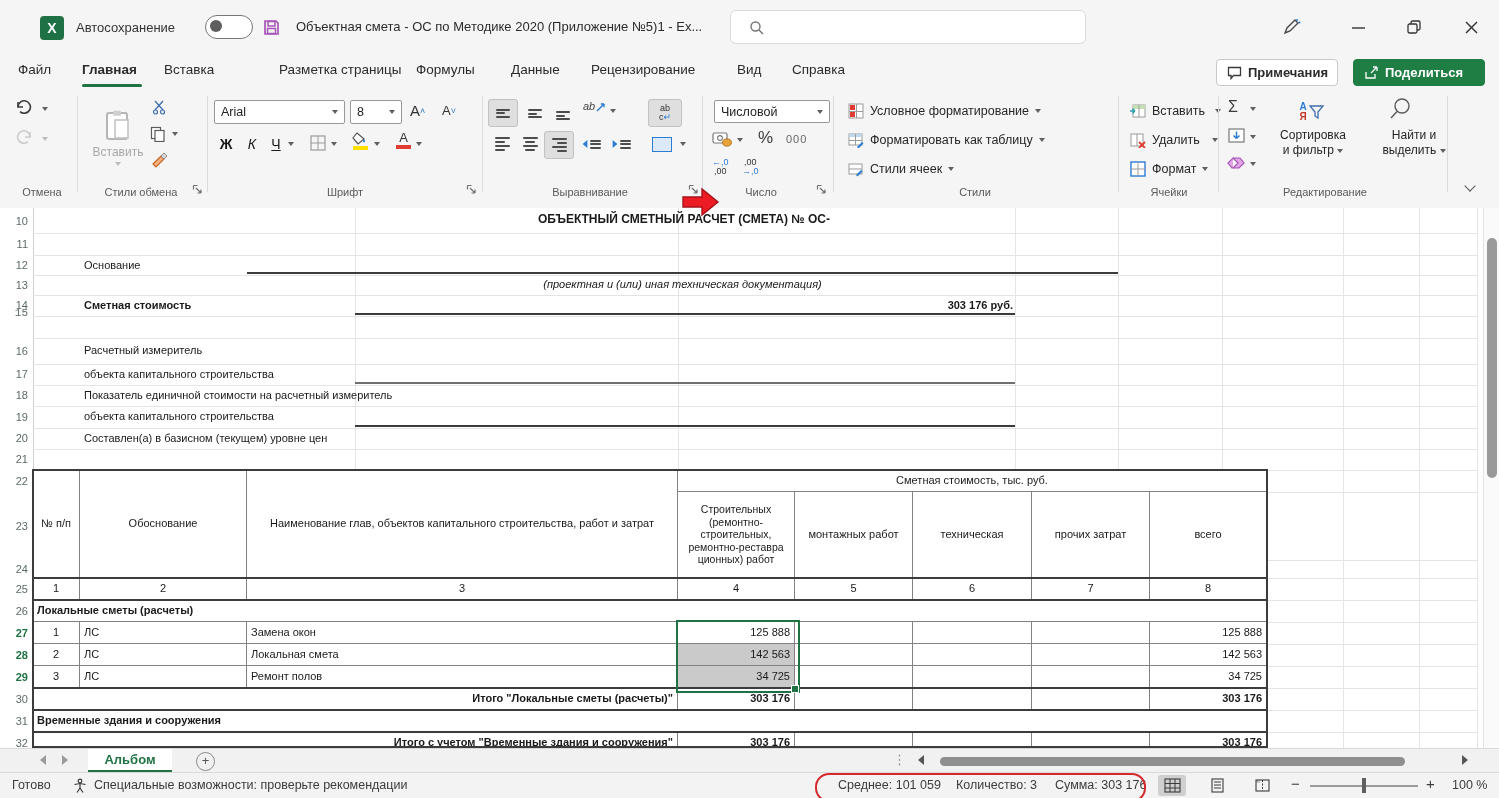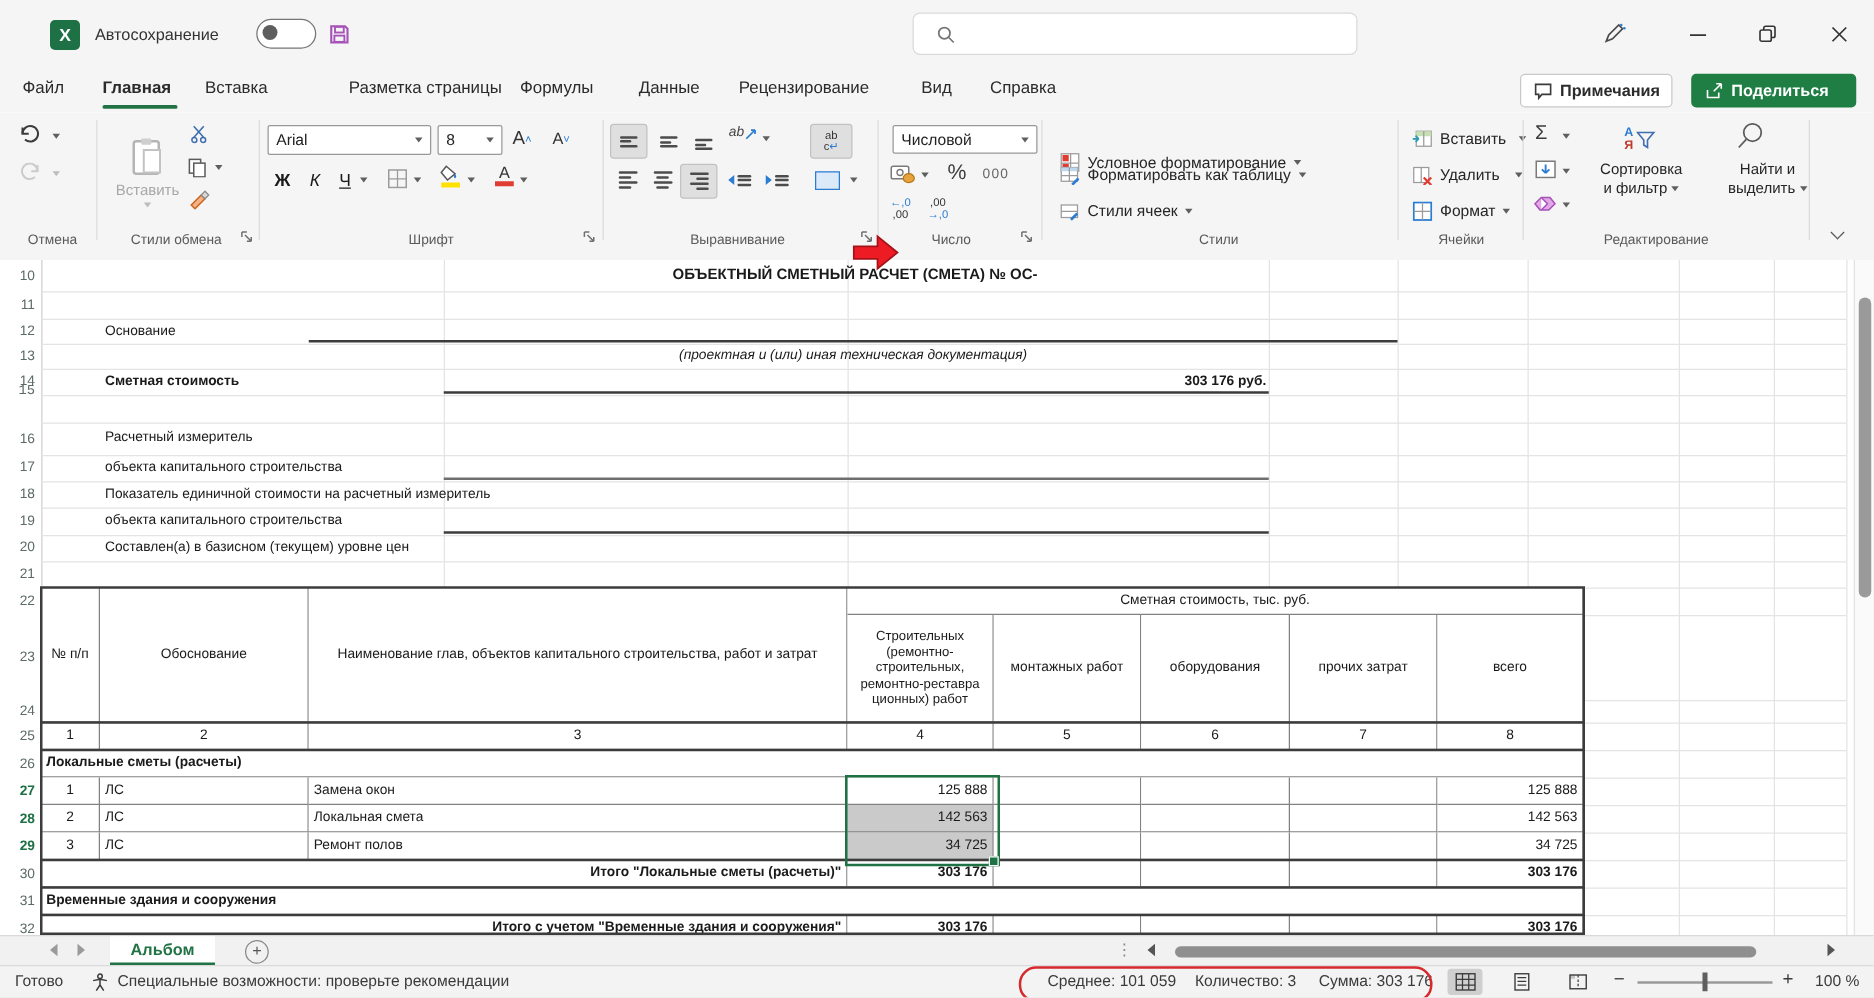--- a/index.html
+++ b/index.html
@@ -107,20 +107,21 @@
     <div class="toggle">
         <div class="knob"></div>
       </div>
     <span class="abs" style="left:262px;top:18px;">
       <svg width="19" height="19" viewBox="0 0 19 19">
           <path d="M3 3 h11 l2 2 v11 h-13 z" fill="none" stroke="#a653b8" stroke-width="1.7"></path>
       <rect x="6" y="3.5" width="7" height="4.5" fill="none" stroke="#a653b8" stroke-width="1.5"></rect>
       <rect x="5.5" y="10.5" width="8" height="5" fill="none" stroke="#a653b8" stroke-width="1.5"></rect>
         </svg>
     </span>
+    <span class="doc-title">Объектная смета - ОС по Методике 2020 (Приложение №5)1  -  Ex...</span>
     <div class="searchbox">
       <span class="abs" style="left:18px;top:9px;">
         <svg width="16" height="16" viewBox="0 0 16 16">
             <circle cx="6.5" cy="6.5" r="4.5" fill="none" stroke="#757575" stroke-width="1.4"></circle>
             <line x1="10" y1="10" x2="14" y2="14" stroke="#757575" stroke-width="1.4"></line>
           </svg>
       </span>
     </div>
     <div class="win-btn" style="left:1276px;">
       <svg width="20" height="20" viewBox="0 0 20 20">
@@ -415,21 +416,21 @@
     <div class="glabel" style="left:726px;width:70px;">Число</div>
     <div class="launcher" style="left:816px;">
       <svg width="11" height="11" viewBox="0 0 11 11">
           <path d="M1.5 1.5 H5.5 M1.5 1.5 V5.5" fill="none" stroke="#707070" stroke-width="1.2"></path>
           <path d="M4 4 L9 9 M9 9 H5.5 M9 9 V5.5" fill="none" stroke="#707070" stroke-width="1.2"></path>
         </svg>
     </div>
     <div class="gsep" style="left:833px;"></div>
 
     <div class="stack3">
-      <div class="srow" style="left:848px;top:8px;margin-top:19px;">
+      <div class="srow" style="left:848px;top:8px;">
         <span style="margin-right:6px;">
           <svg width="16" height="16" viewBox="0 0 16 16">
               <rect x="1" y="1" width="14" height="14" fill="#fff" stroke="#9b9b9b" stroke-width="1"></rect>
               <rect x="2" y="2" width="5" height="5" fill="#e03c31"></rect>
               <rect x="2" y="9" width="5" height="5" fill="#e03c31"></rect>
               <line x1="8.5" y1="1" x2="8.5" y2="15" stroke="#9b9b9b" stroke-width="1"></line>
               <line x1="1" y1="8.5" x2="15" y2="8.5" stroke="#9b9b9b" stroke-width="1"></line>
             </svg>
         </span>
         <span>Условное форматирование</span>
@@ -637,21 +638,21 @@
     </div>
 
     <div>
 
       <div class="tc hc" style="left:33px;top:262px;width:47px;height:108px;">№ п/п</div>
       <div class="tc hc" style="left:80px;top:262px;width:167px;height:108px;">Обоснование</div>
       <div class="tc hc" style="left:247px;top:262px;width:431px;height:108px;">Наименование глав, объектов капитального строительства, работ и затрат</div>
       <div class="tc hc" style="left:678px;top:262px;width:589px;height:22px;">Сметная стоимость, тыс. руб.</div>
       <div class="tc hc" style="left:678px;top:284px;width:117px;height:86px;font-size:10.5px;">Строительных (ремонтно-строительных, ремонтно-реставра ционных) работ</div>
       <div class="tc hc" style="left:795px;top:284px;width:118px;height:86px;">монтажных работ</div>
-      <div class="tc hc" style="left:913px;top:284px;width:119px;height:86px;">оборудования</div>
+      <div class="tc hc" style="left:913px;top:284px;width:119px;height:86px;">техническая</div>
       <div class="tc hc" style="left:1032px;top:284px;width:118px;height:86px;">прочих затрат</div>
       <div class="tc hc" style="left:1150px;top:284px;width:117px;height:86px;">всего</div>
 
       <div class="tc c" style="left:33px;top:370px;width:47px;height:22px;">1</div>
       <div class="tc c" style="left:80px;top:370px;width:167px;height:22px;">2</div>
       <div class="tc c" style="left:247px;top:370px;width:431px;height:22px;">3</div>
       <div class="tc c" style="left:678px;top:370px;width:117px;height:22px;">4</div>
       <div class="tc c" style="left:795px;top:370px;width:118px;height:22px;">5</div>
       <div class="tc c" style="left:913px;top:370px;width:119px;height:22px;">6</div>
       <div class="tc c" style="left:1032px;top:370px;width:118px;height:22px;">7</div>

